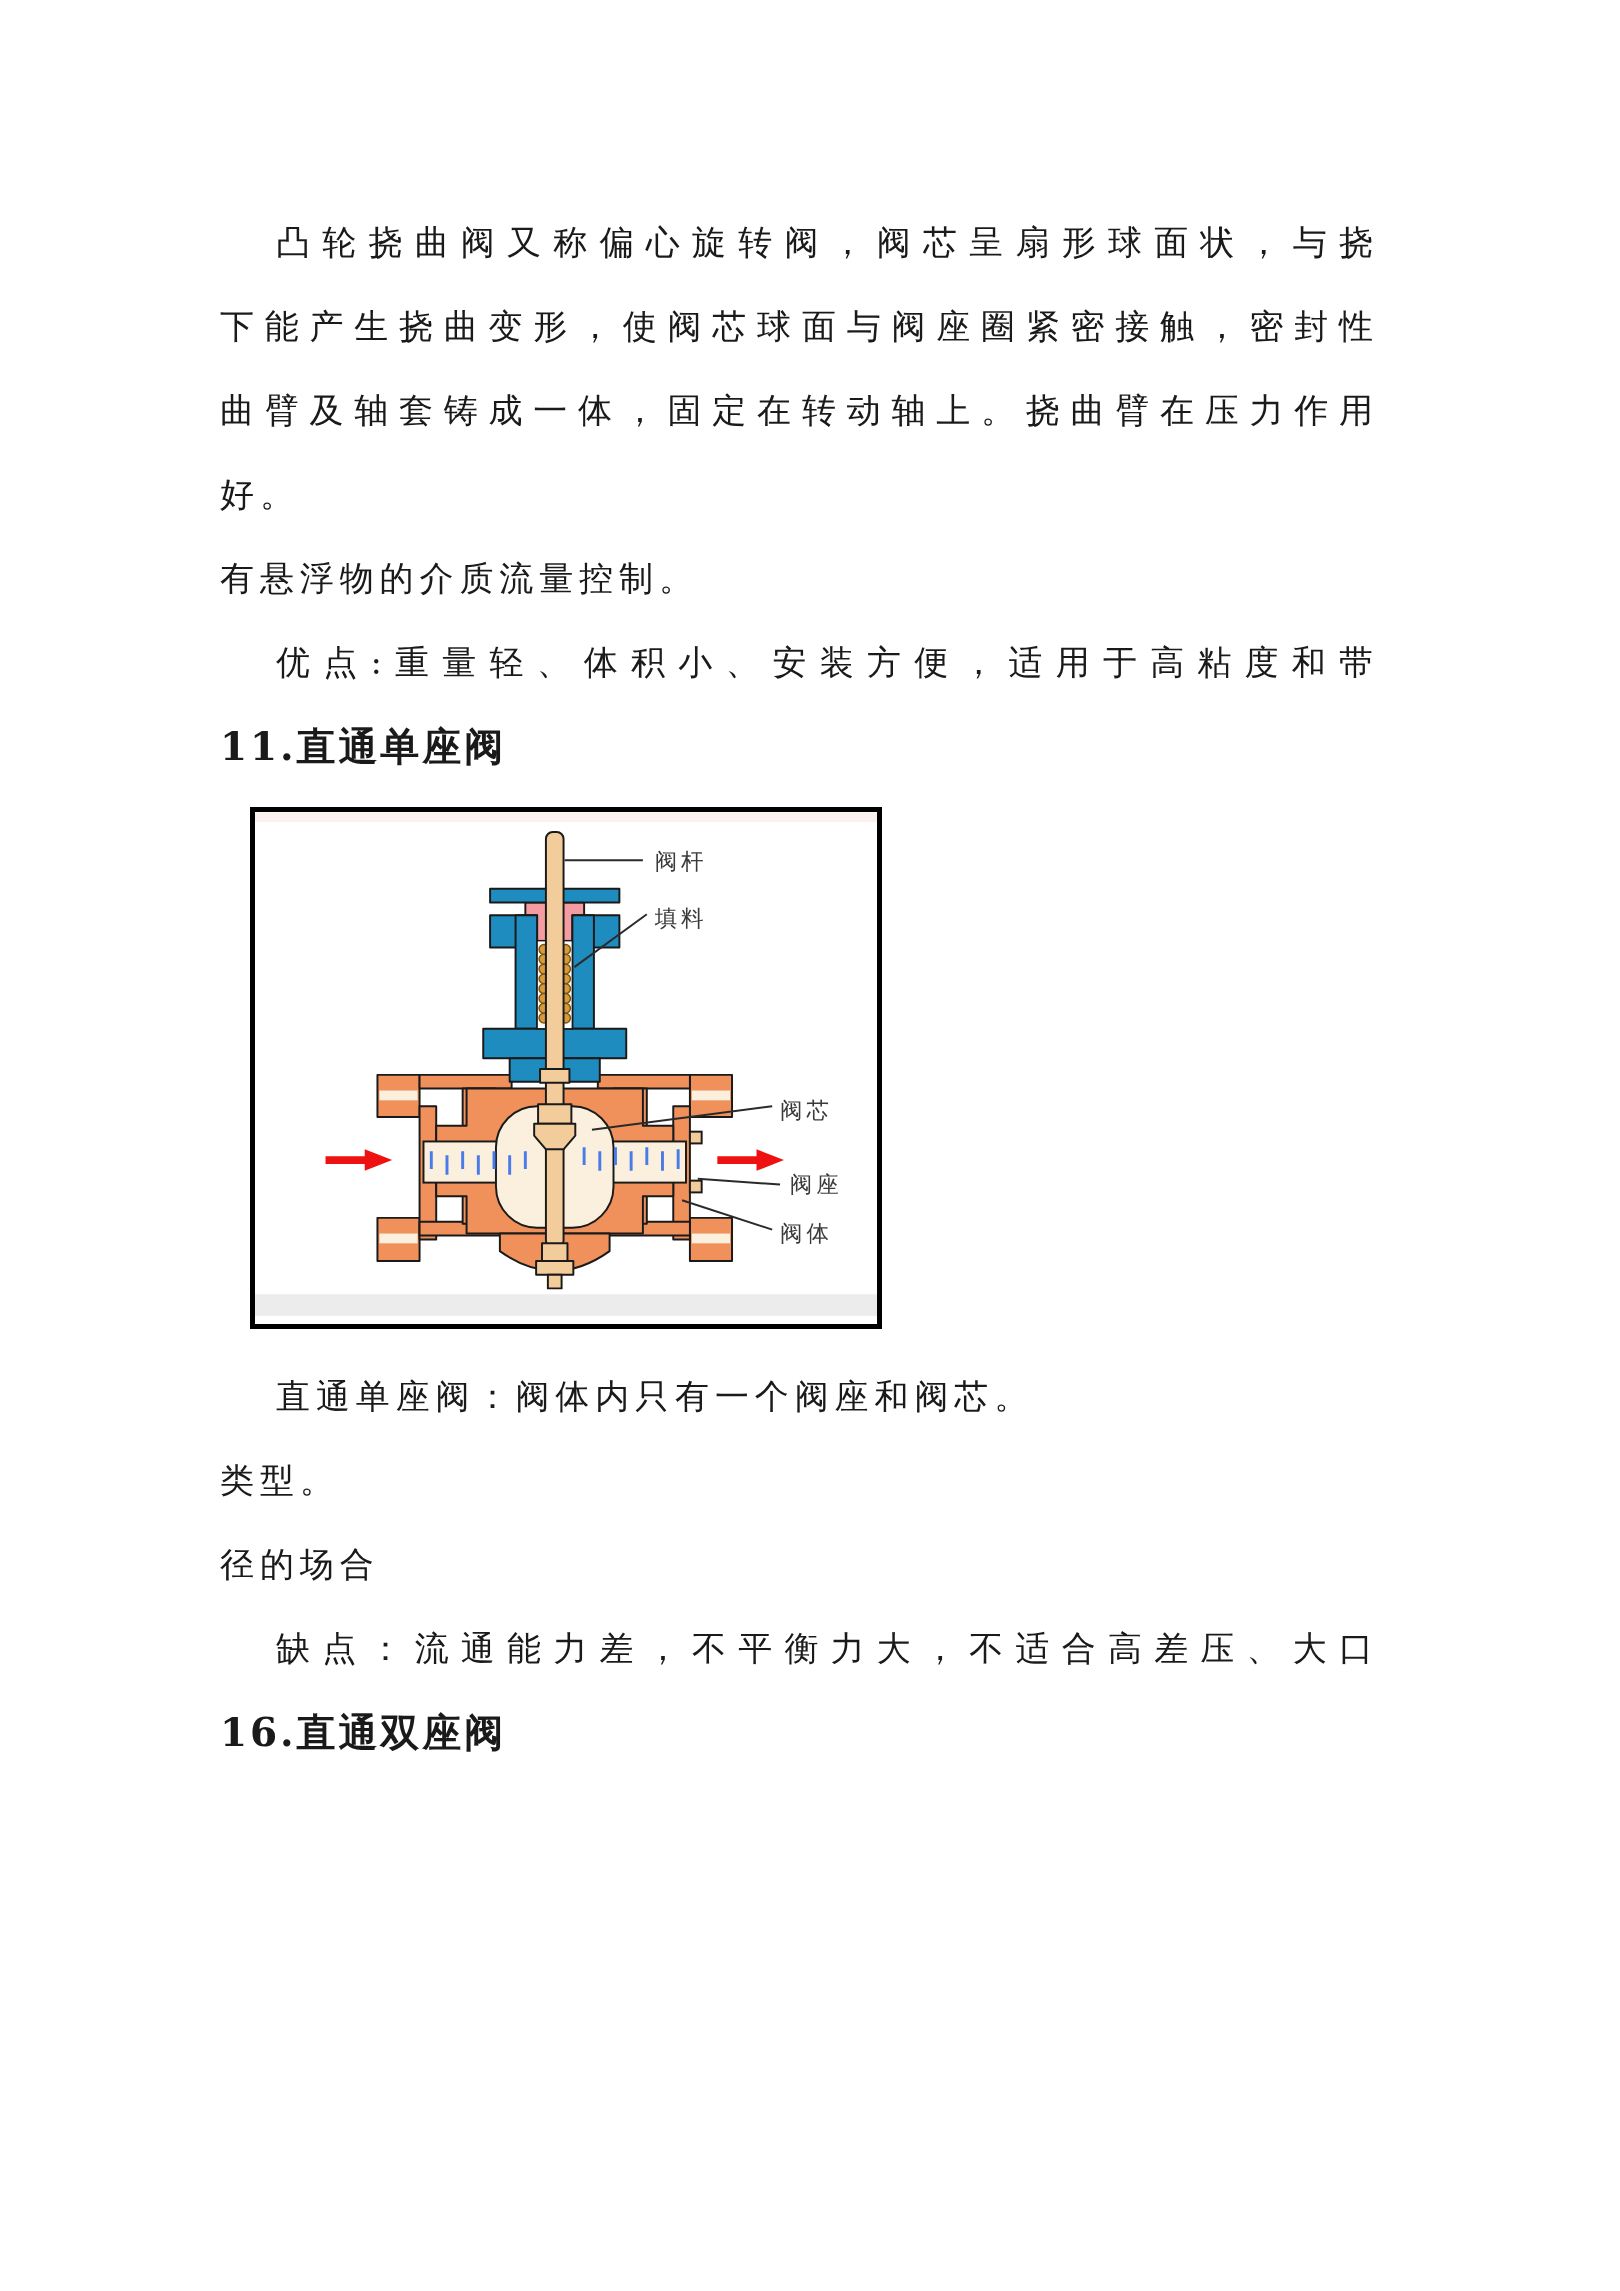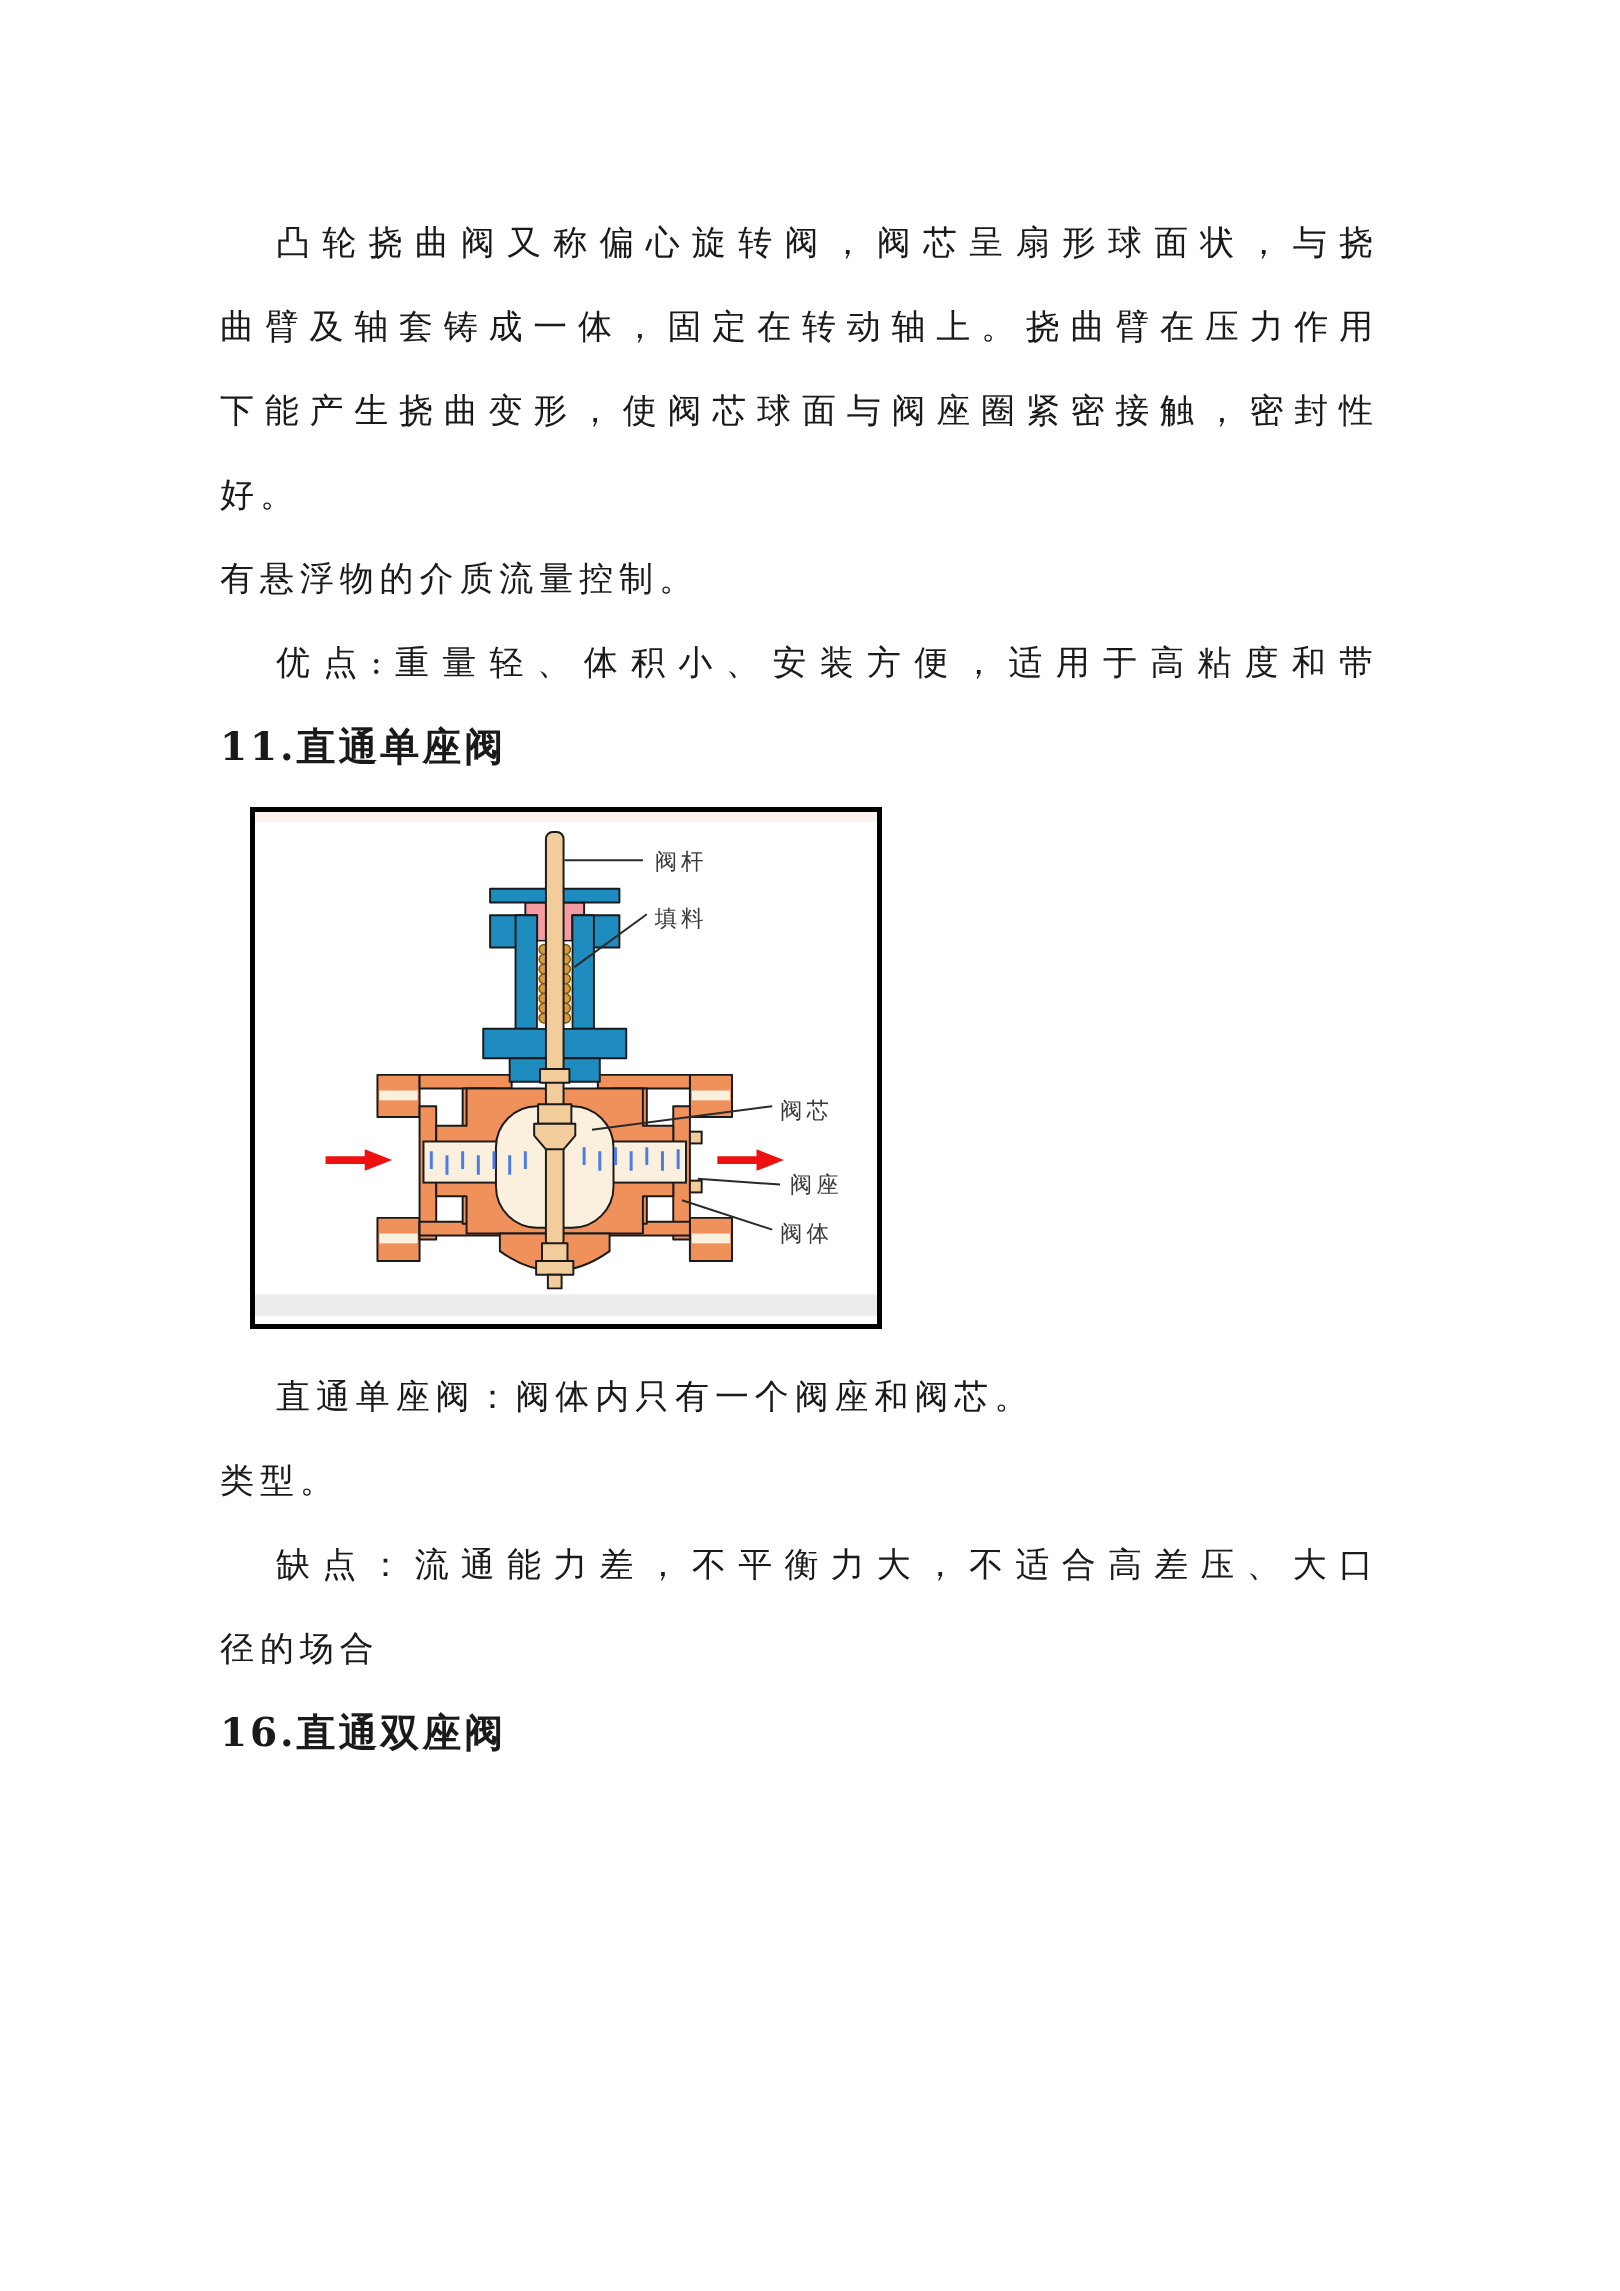--- a/index.html
+++ b/index.html
@@ -55,22 +55,22 @@
     letter-spacing:4px;
   }
 </style>
 </head>
 <body>
 
 <div class="page">
   <div class="content">
 
     <div class="line j indent">凸轮挠曲阀又称偏心旋转阀，阀芯呈扇形球面状，与挠</div>
+    <div class="line j">下能产生挠曲变形，使阀芯球面与阀座圈紧密接触，密封性</div>
     <div class="line j">曲臂及轴套铸成一体，固定在转动轴上。挠曲臂在压力作用</div>
-    <div class="line j">下能产生挠曲变形，使阀芯球面与阀座圈紧密接触，密封性</div>
     <div class="line">好。</div>
 
     <div class="line">有悬浮物的介质流量控制。</div>
     <div class="line j indent">优点:重量轻、体积小、安装方便，适用于高粘度和带</div>
 
     <div class="heading">11.直通单座阀</div>
 
     <div class="figure">
       <svg width="622" height="512" viewBox="0 0 635 522">
 
@@ -184,20 +184,20 @@
         <text class="lbl" x="536" y="312">阀芯</text>
         <text class="lbl" x="546" y="388">阀座</text>
         <text class="lbl" x="536" y="438">阀体</text>
       </svg>
     </div>
 
     <div class="line indent">直通单座阀：阀体内只有一个阀座和阀芯。</div>
 
     <div class="line">类型。</div>
 
+    <div class="line">径的场合</div>
     <div class="line j indent">缺点：流通能力差，不平衡力大，不适合高差压、大口</div>
-    <div class="line">径的场合</div>
 
     <div class="heading">16.直通双座阀</div>
 
   </div>
 </div>
 
 
 </body></html>

